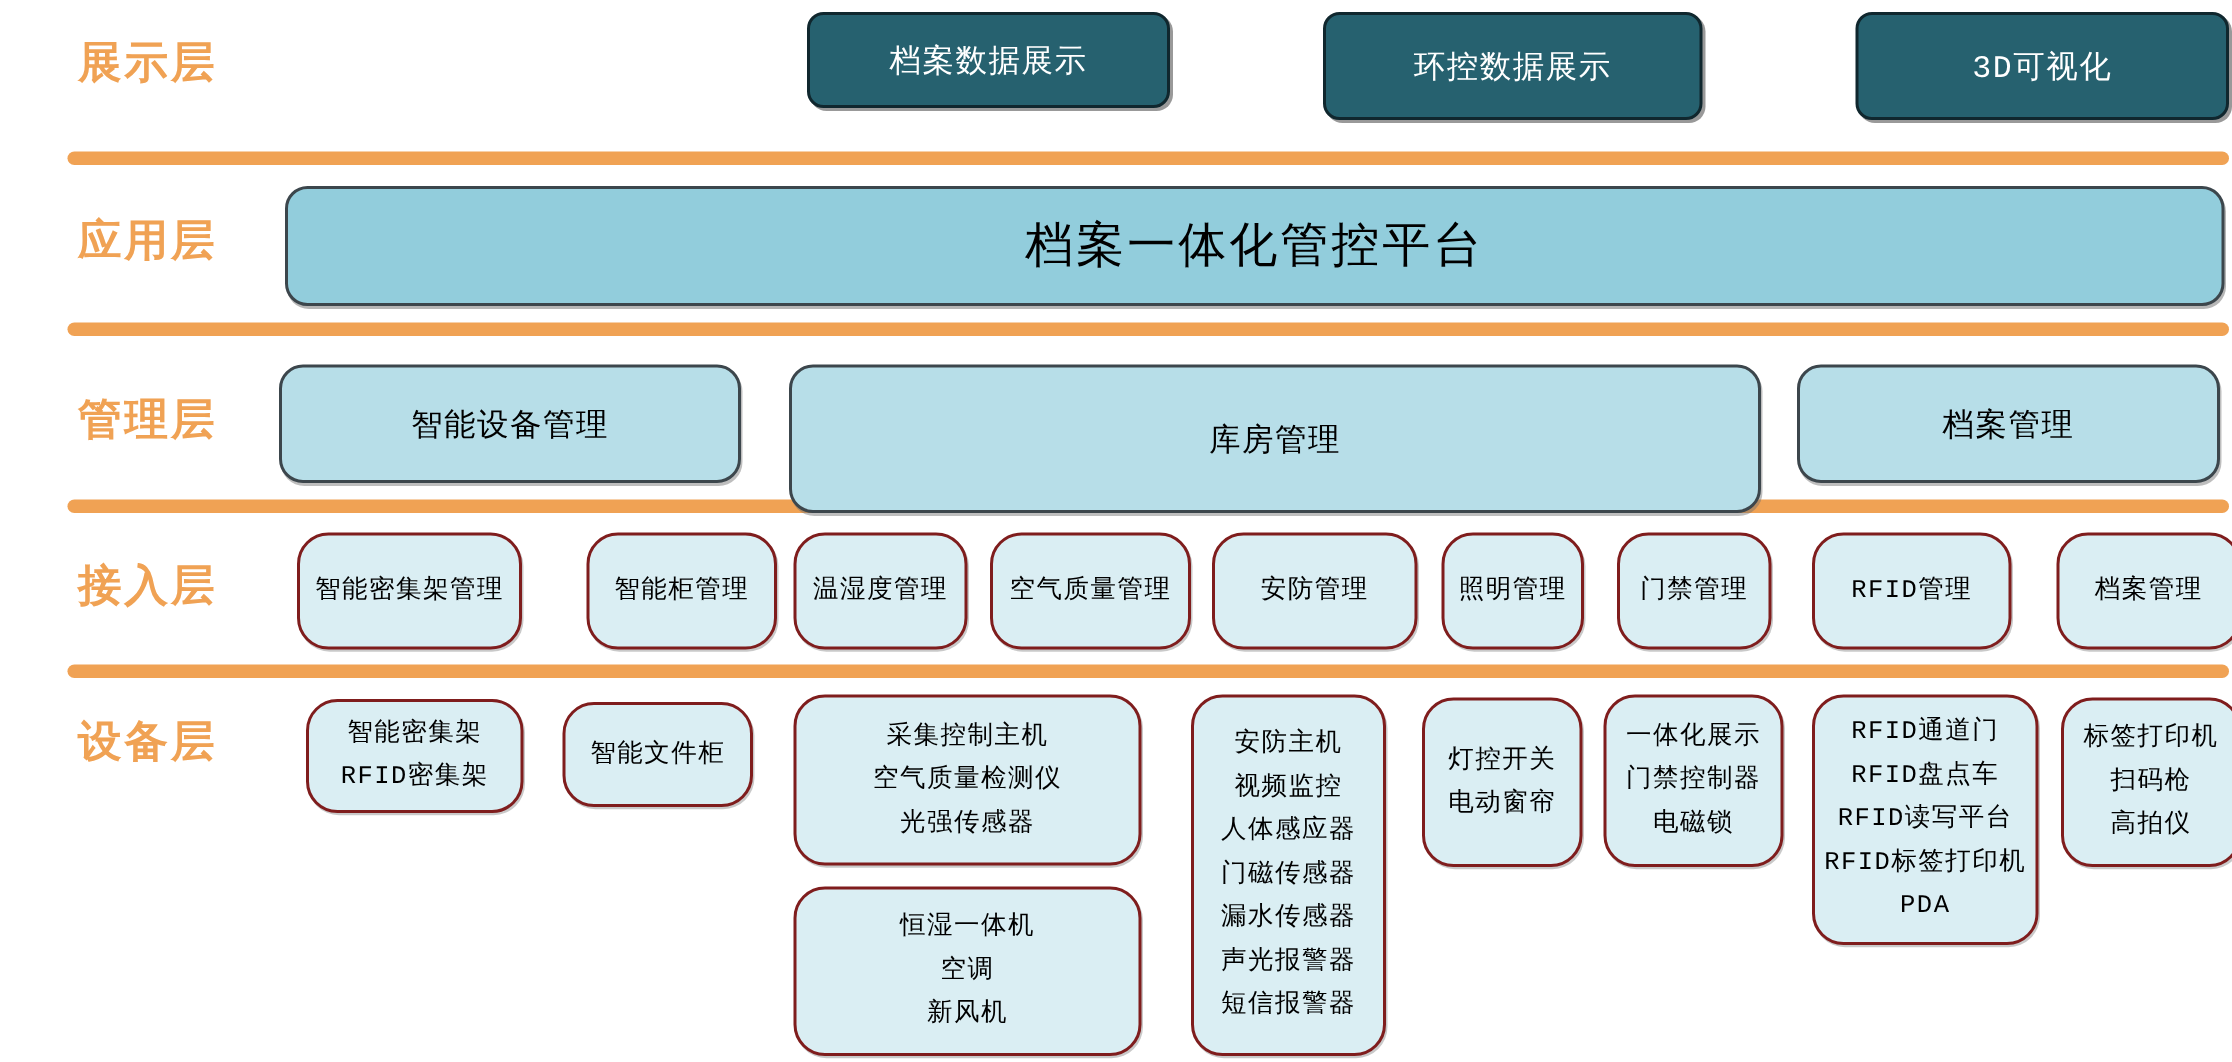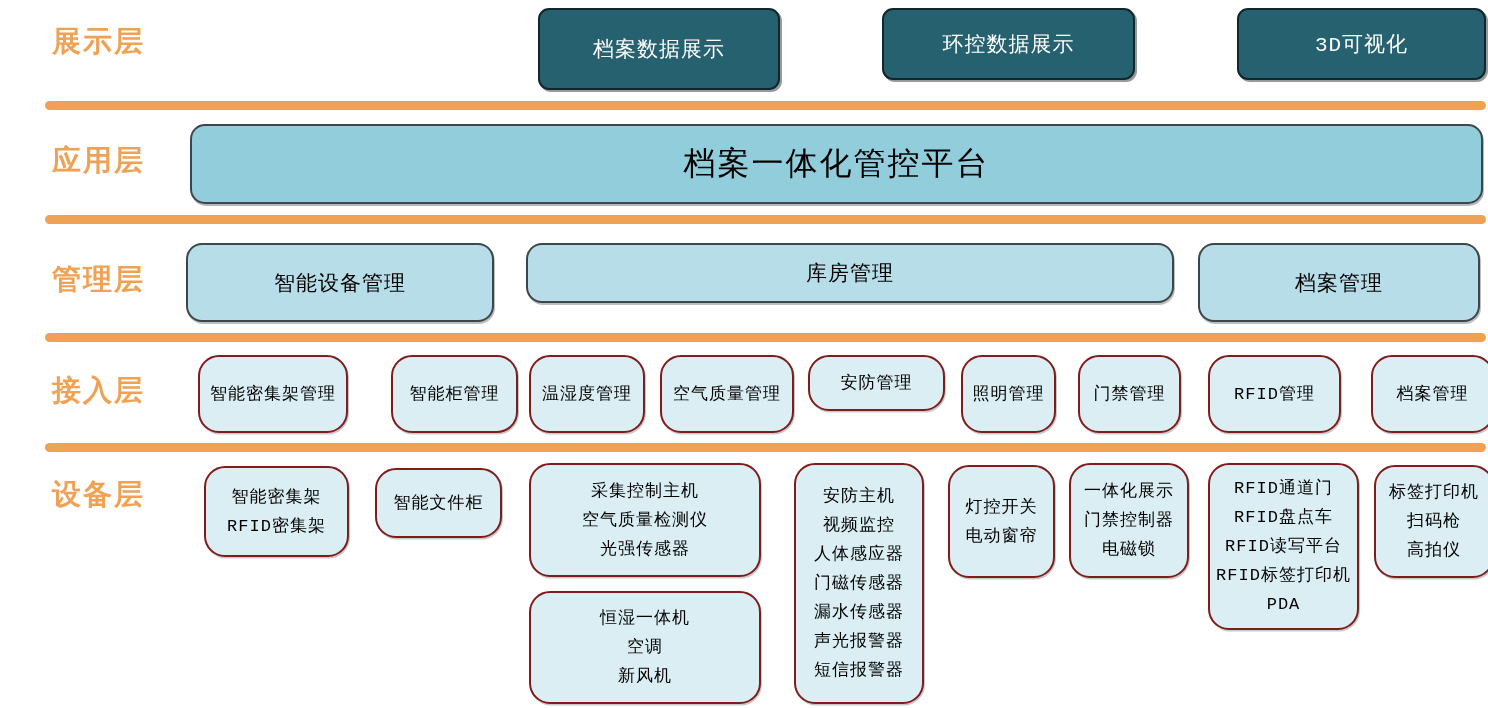--- a/index.html
+++ b/index.html
@@ -79,41 +79,41 @@
   <div class="layer-label" style="left:52px;top:146px">应用层</div>
   <div class="layer-label" style="left:52px;top:265px">管理层</div>
   <div class="layer-label" style="left:52px;top:376px">接入层</div>
   <div class="layer-label" style="left:52px;top:480px">设备层</div>
 
   <div class="divider" style="top:101px"></div>
   <div class="divider" style="top:215px"></div>
   <div class="divider" style="top:333px"></div>
   <div class="divider" style="top:443px"></div>
 
-  <div class="box dark" style="left:538px;top:8px;width:242px;height:82px">档案数据展示</div>
+  <div class="box dark" style="left:538px;top:8px;width:242px;height:64px">档案数据展示</div>
   <div class="box dark" style="left:882px;top:8px;width:253px;height:72px">环控数据展示</div>
   <div class="box dark" style="left:1237px;top:8px;width:249px;height:72px">3D可视化</div>
 
   <div class="box mid" style="left:186px;top:243px;width:308px;height:79px">智能设备管理</div>
 
   <div class="box app" style="left:190px;top:124px;width:1293px;height:80px">档案一体化管控平台</div>
-  <div class="box mid" style="left:526px;top:243px;width:648px;height:60px">库房管理</div>
+  <div class="box mid" style="left:526px;top:243px;width:648px;height:99px">库房管理</div>
   <div class="box mid" style="left:1198px;top:243px;width:282px;height:79px">档案管理</div>
 
   <div class="box light" style="left:187px;top:355px;width:150px;height:78px">智能密集架管理</div>
   <div class="box light" style="left:380px;top:355px;width:127px;height:78px">智能柜管理</div>
   <div class="box light" style="left:518px;top:355px;width:116px;height:78px">温湿度管理</div>
   <div class="box light" style="left:649px;top:355px;width:134px;height:78px">空气质量管理</div>
-  <div class="box light" style="left:797px;top:355px;width:137px;height:56px">安防管理</div>
+  <div class="box light" style="left:797px;top:355px;width:137px;height:78px">安防管理</div>
   <div class="box light" style="left:950px;top:355px;width:95px;height:78px">照明管理</div>
   <div class="box light" style="left:1067px;top:355px;width:103px;height:78px">门禁管理</div>
   <div class="box light" style="left:1197px;top:355px;width:133px;height:78px">RFID管理</div>
   <div class="box light" style="left:1360px;top:355px;width:123px;height:78px">档案管理</div>
 
-  <div class="box light" style="left:193px;top:466px;width:145px;height:91px">智能密集架
+  <div class="box light" style="left:193px;top:466px;width:145px;height:76px">智能密集架
 RFID密集架</div>
   <div class="box light" style="left:364px;top:468px;width:127px;height:70px">智能文件柜</div>
   <div class="box light" style="left:518px;top:463px;width:232px;height:114px">采集控制主机
 空气质量检测仪
 光强传感器</div>
   <div class="box light" style="left:518px;top:591px;width:232px;height:113px">恒湿一体机
 空调
 新风机</div>
   <div class="box light" style="left:783px;top:463px;width:130px;height:241px">安防主机
 视频监控

